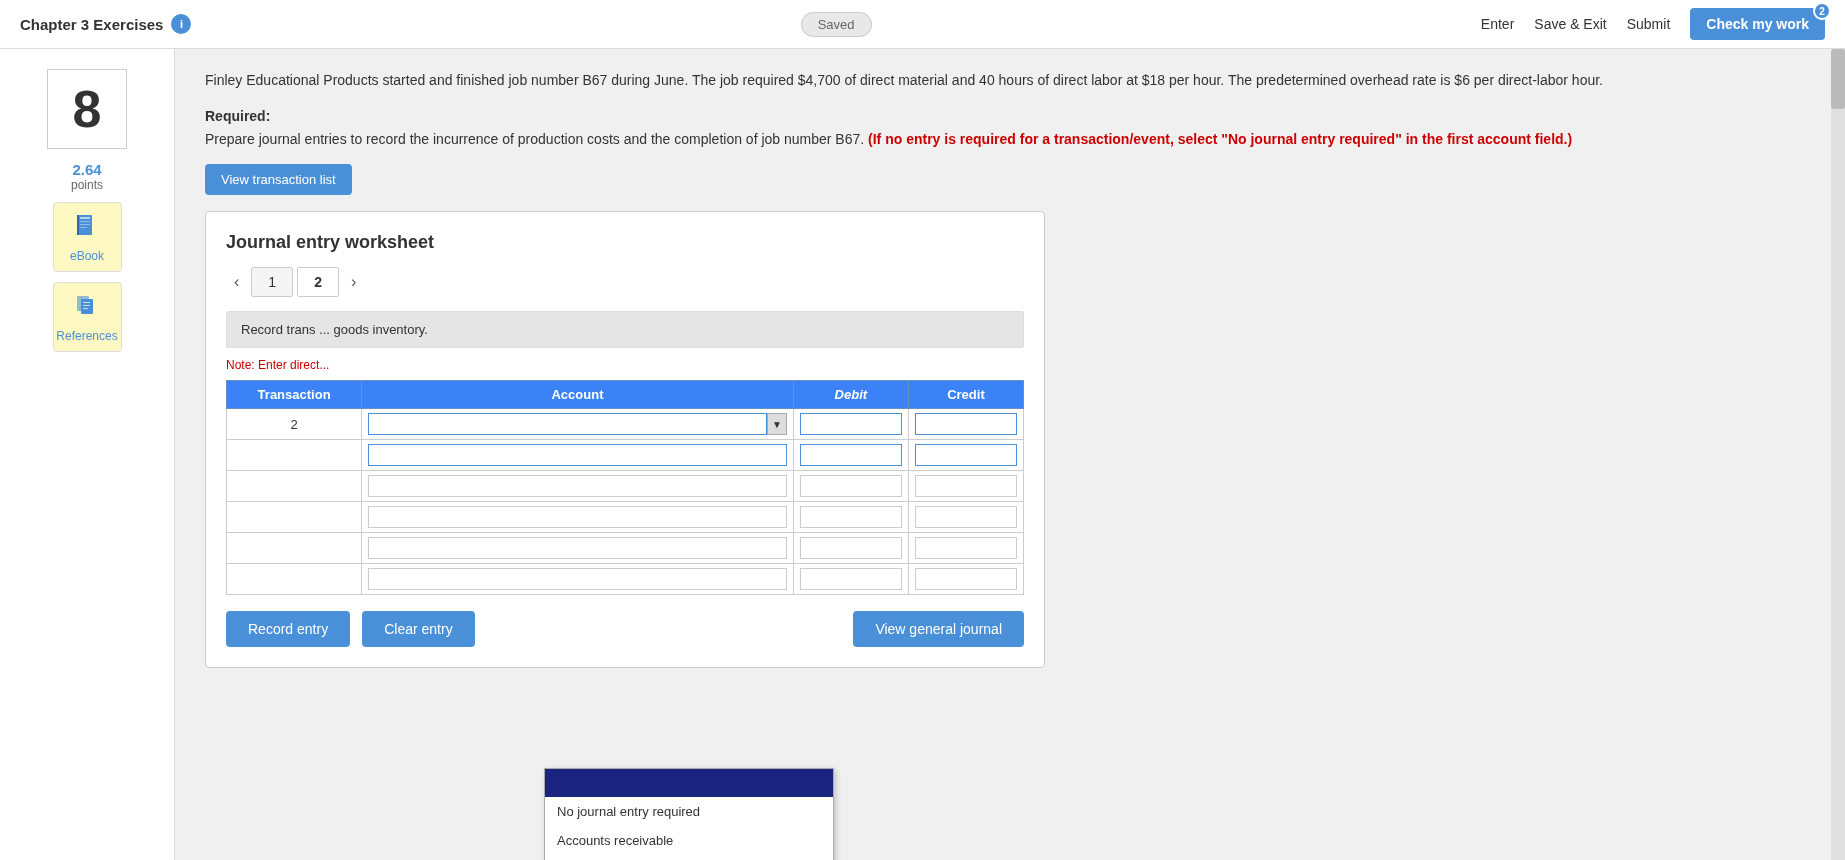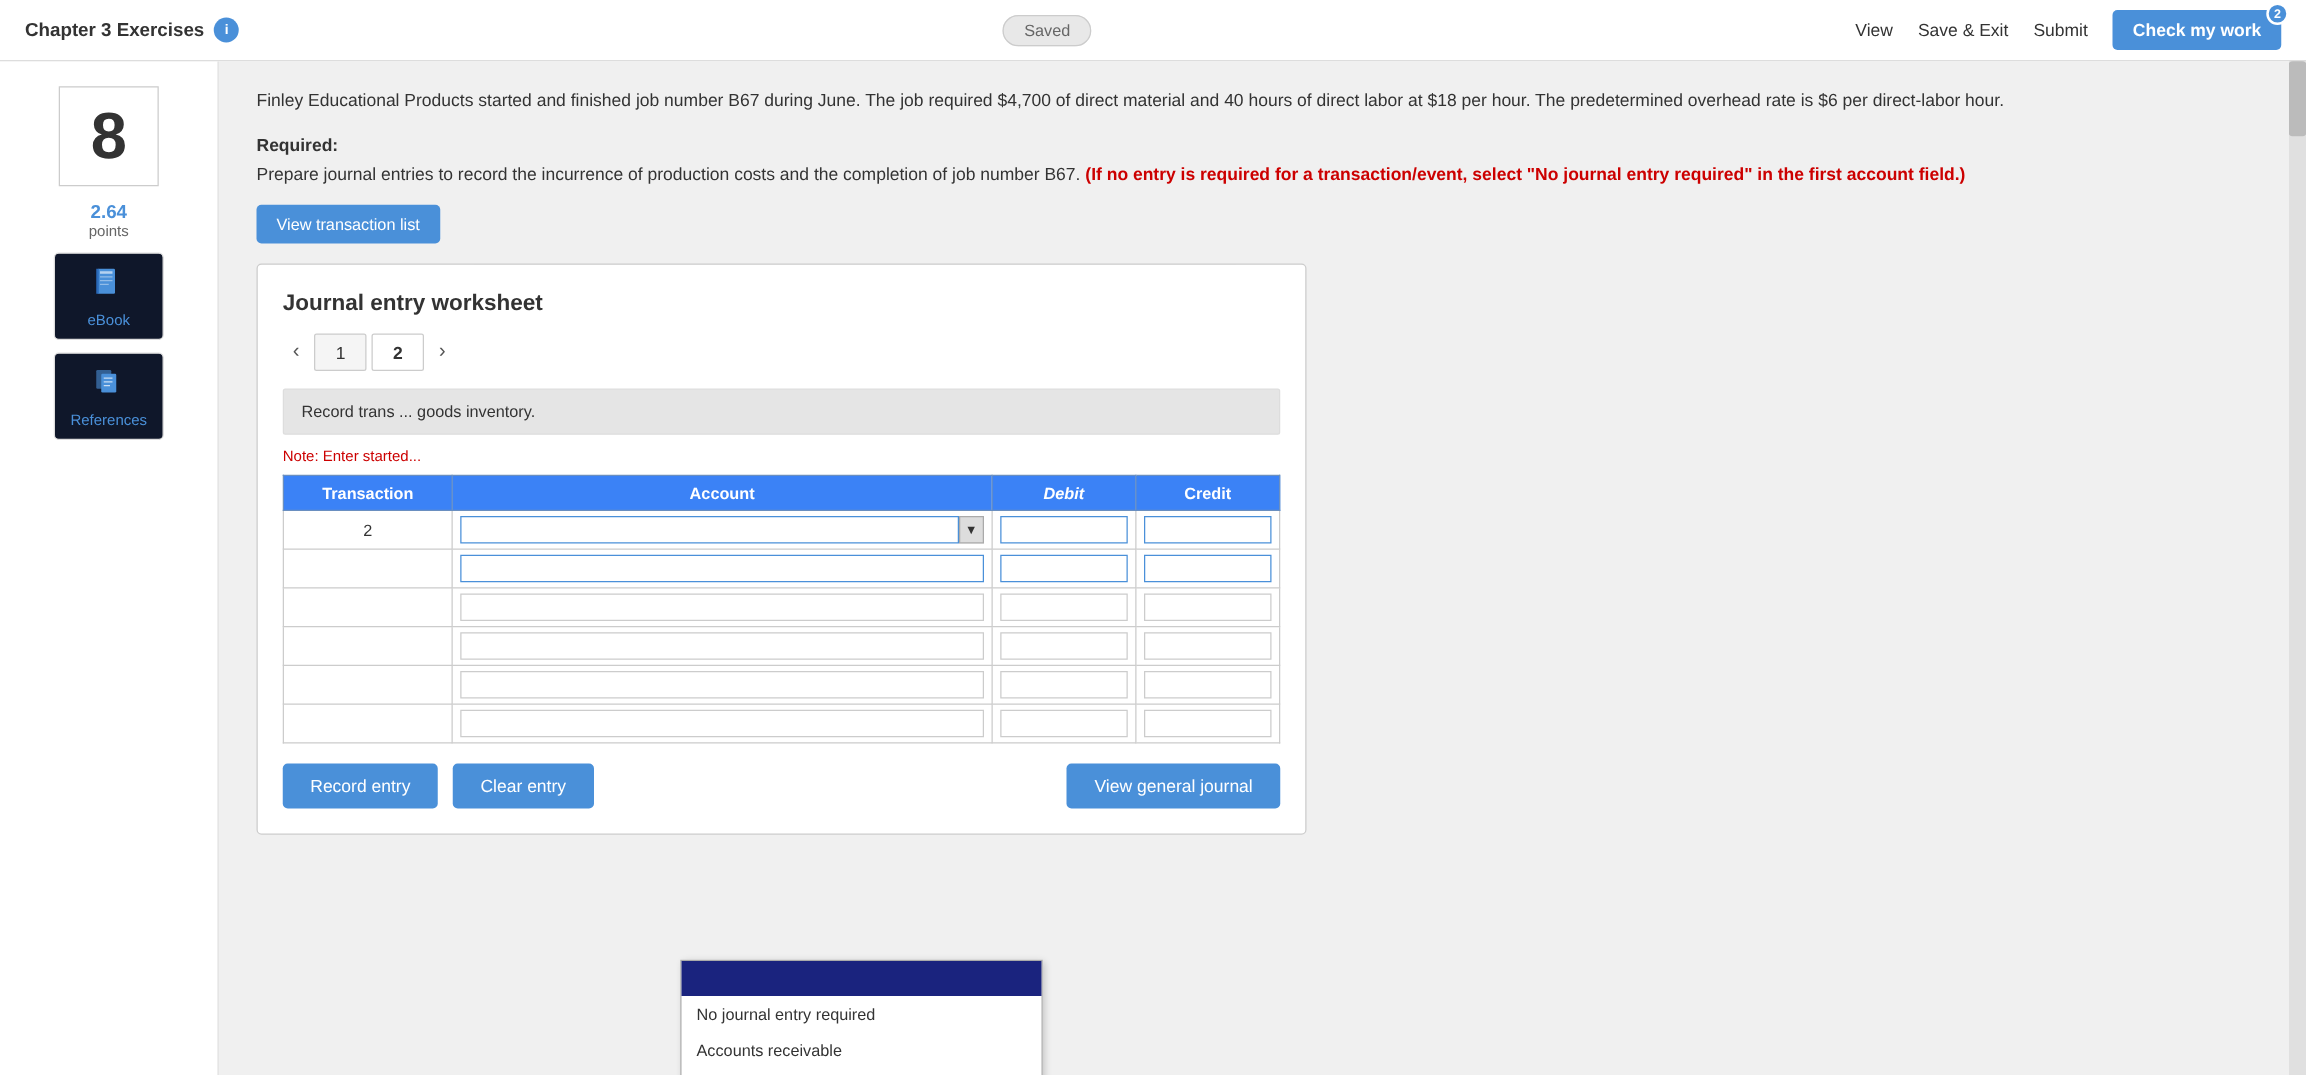--- a/index.html
+++ b/index.html
@@ -54,21 +54,21 @@
       width: 80px; height: 80px; border: 1px solid #ccc;
       display: flex; align-items: center; justify-content: center;
       font-size: 52px; font-weight: bold; color: #333;
     }
     .points-info { text-align: center; margin-top: 2px; }
     .points-value { color: #4a90d9; font-size: 15px; font-weight: bold; }
     .points-label { font-size: 12px; color: #666; }
     .sidebar-btn {
       display: flex; flex-direction: column; align-items: center; gap: 4px;
       padding: 8px 12px; border: 1px solid #ddd; border-radius: 4px;
-      background: #0f172a; cursor: pointer; width: 88px; text-align: center;
+      background: #fef9c3; cursor: pointer; width: 69px; text-align: center;
       color: #4a90d9; font-size: 12px;
     }
     .sidebar-btn .icon-area { font-size: 22px; color: #4a90d9; }
 
     
     .content-area {
       flex: 1; padding: 20px 30px; background: #f0f0f0; overflow-y: auto;
       position: relative;
     }
     .question-text { font-size: 14px; line-height: 1.6; color: #333; margin-bottom: 14px; }
@@ -168,21 +168,21 @@
 
 <div class="top-bar">
   <div class="top-bar-left">
     <span class="top-bar-title">Chapter 3 Exercises</span>
     <span class="info-icon">i</span>
   </div>
   <div>
     <span class="saved-badge">Saved</span>
   </div>
   <div class="top-bar-right">
-    <a>View</a>
+    <a>Enter</a>
     <a>Save &amp; Exit</a>
     <a>Submit</a>
     <button class="check-my-work-btn">
       <span>Check my work</span>
       <span class="check-badge">2</span>
     </button>
   </div>
 </div>
 
 <div class="main-layout">
@@ -253,21 +253,21 @@
         </div>
         <button class="tab-arrow">›</button>
       </div>
 
       <div class="transaction-desc">
         <span>Record trans</span>
         <span> ... goods inventory.</span>
       </div>
 
       <div class="note-text">
-        <span>Note: Enter started</span>...
+        <span>Note: Enter direct</span>...
       </div>
 
       <div style="position: relative;">
         <table class="journal-table">
           <thead>
             <tr>
               <th style="width: 80px;">
                 <span>Transaction</span>
               </th>
               <th style="width: 300px;">

